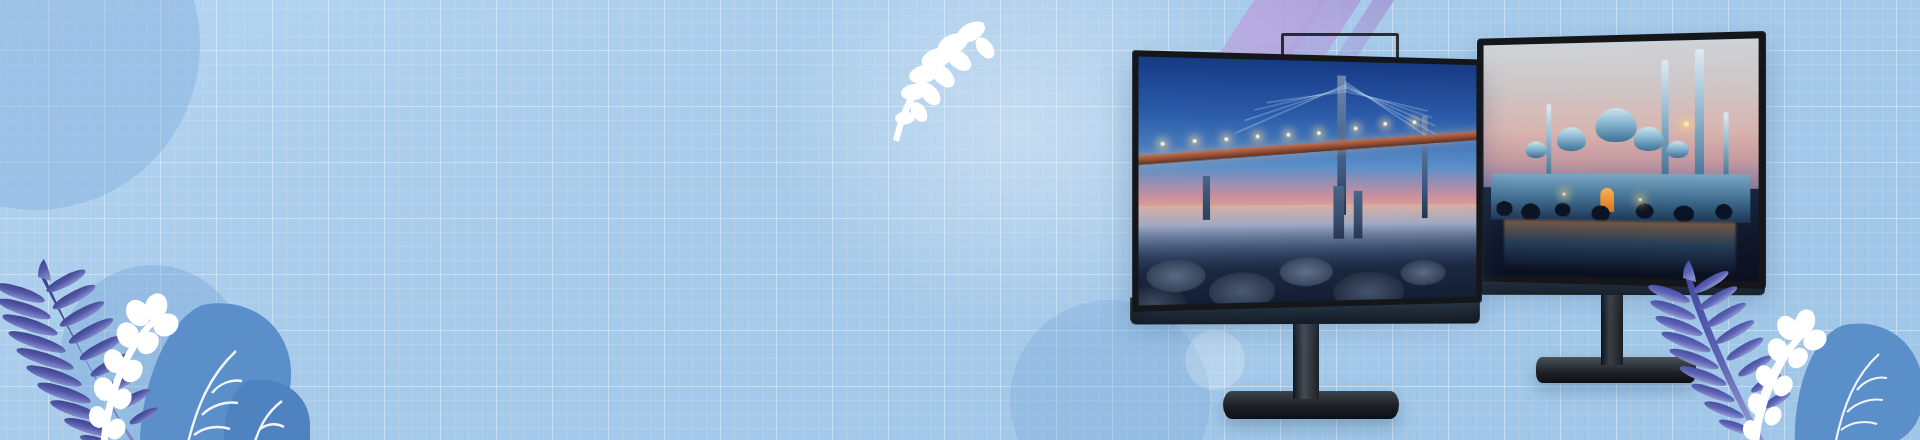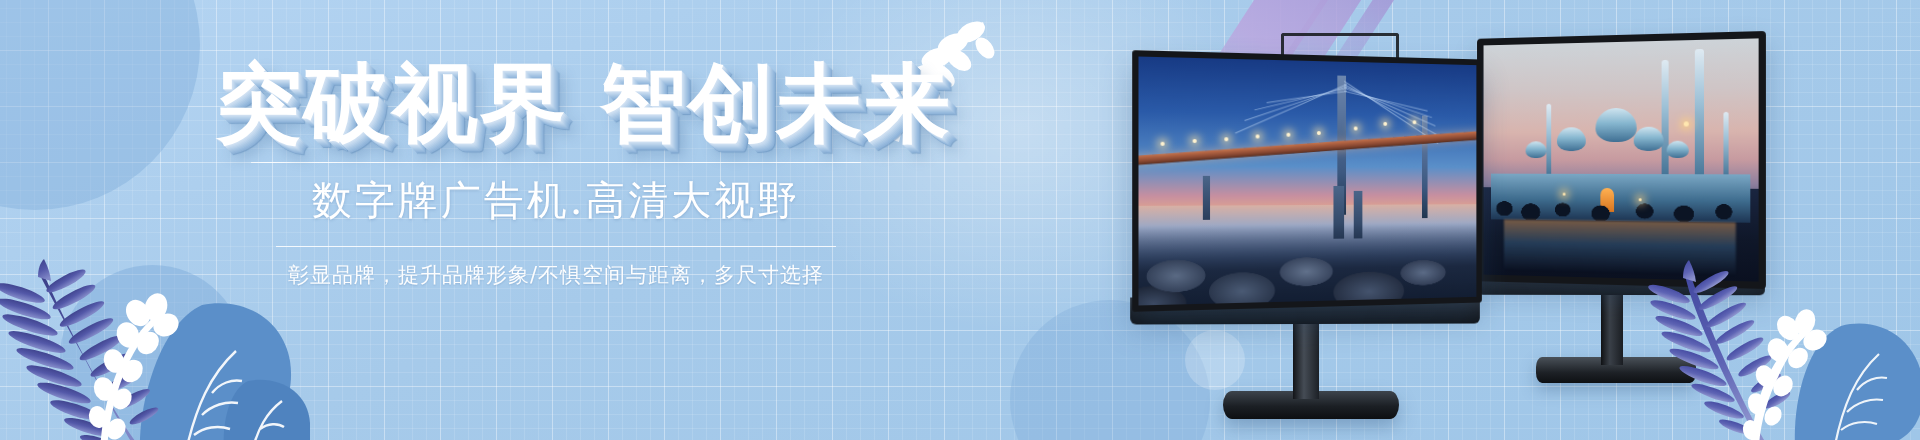--- a/index.html
+++ b/index.html
@@ -292,27 +292,20 @@
       <ellipse cx="69" cy="74" rx="13" ry="8" transform="rotate(-8 69 74)"></ellipse>
       <ellipse cx="114" cy="42" rx="14" ry="8.5" transform="rotate(38 114 42)"></ellipse>
       <ellipse cx="98" cy="58" rx="14" ry="8.5" transform="rotate(44 98 58)"></ellipse>
       <ellipse cx="85" cy="76" rx="13" ry="8" transform="rotate(50 85 76)"></ellipse>
       <ellipse cx="74" cy="94" rx="11" ry="7" transform="rotate(56 74 94)"></ellipse>
       <ellipse cx="140" cy="30" rx="12" ry="7.5" transform="rotate(52 140 30)"></ellipse>
       <ellipse cx="60" cy="100" rx="10" ry="6.5" transform="rotate(-4 60 100)"></ellipse>
     </g>
   </svg>
 
-  <div class="copy">
-    <div class="headline">突破视界 智创未来</div>
-    <div class="rule r-wide"></div>
-    <div class="subline">数字牌广告机.高清大视野</div>
-    <div class="rule"></div>
-    <div class="tagline">彰显品牌，提升品牌形象/不惧空间与距离，多尺寸选择</div>
-  </div>
 
   <div class="monitor mon-b">
     <div class="base"></div>
     <div class="neck"></div>
     <div class="chin">
       
     </div>
     <div class="panel">
       <div class="scr">
         <div class="sky-mosque"></div>

